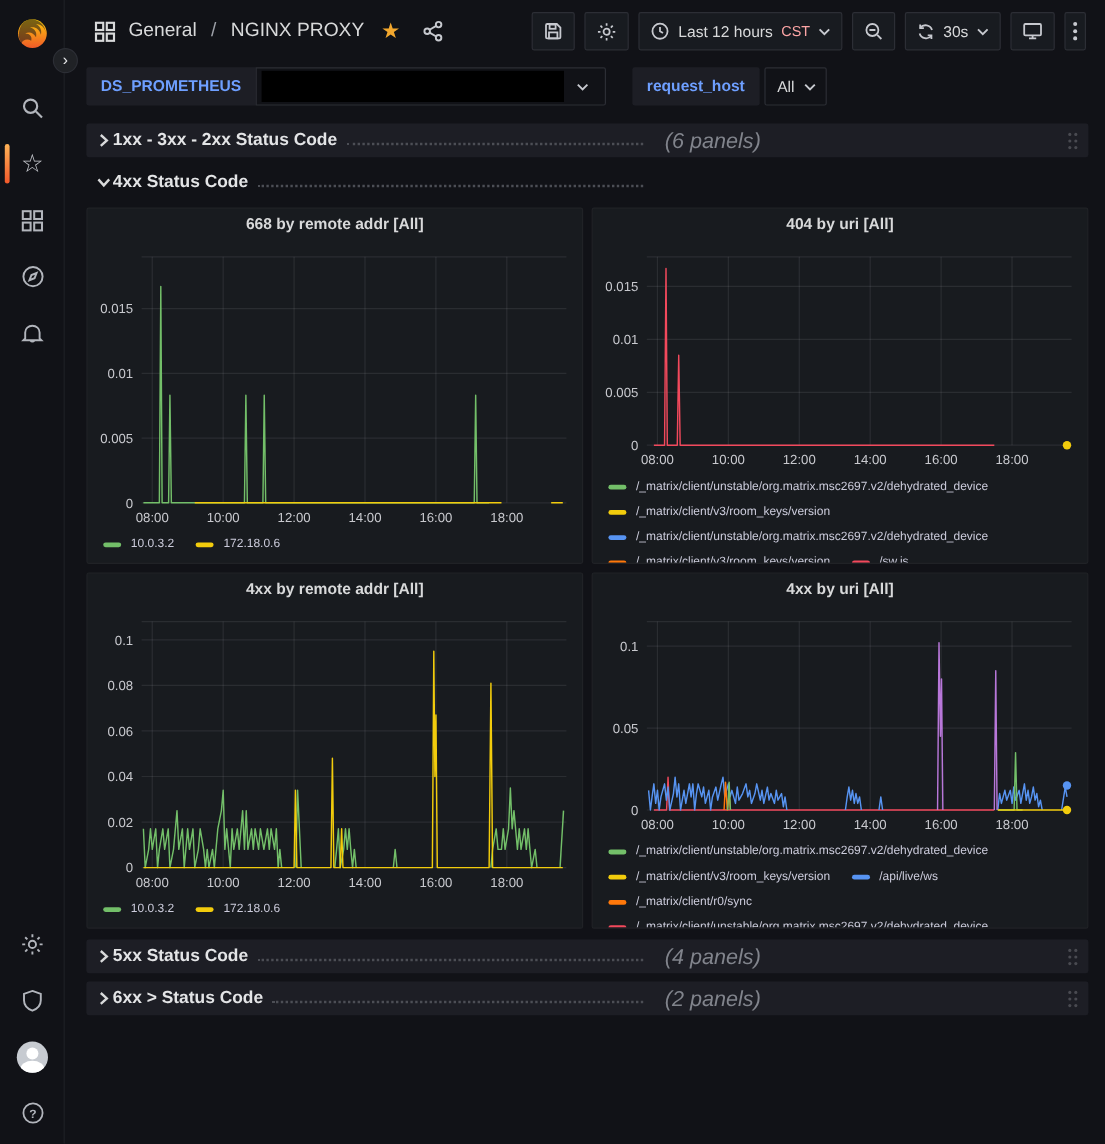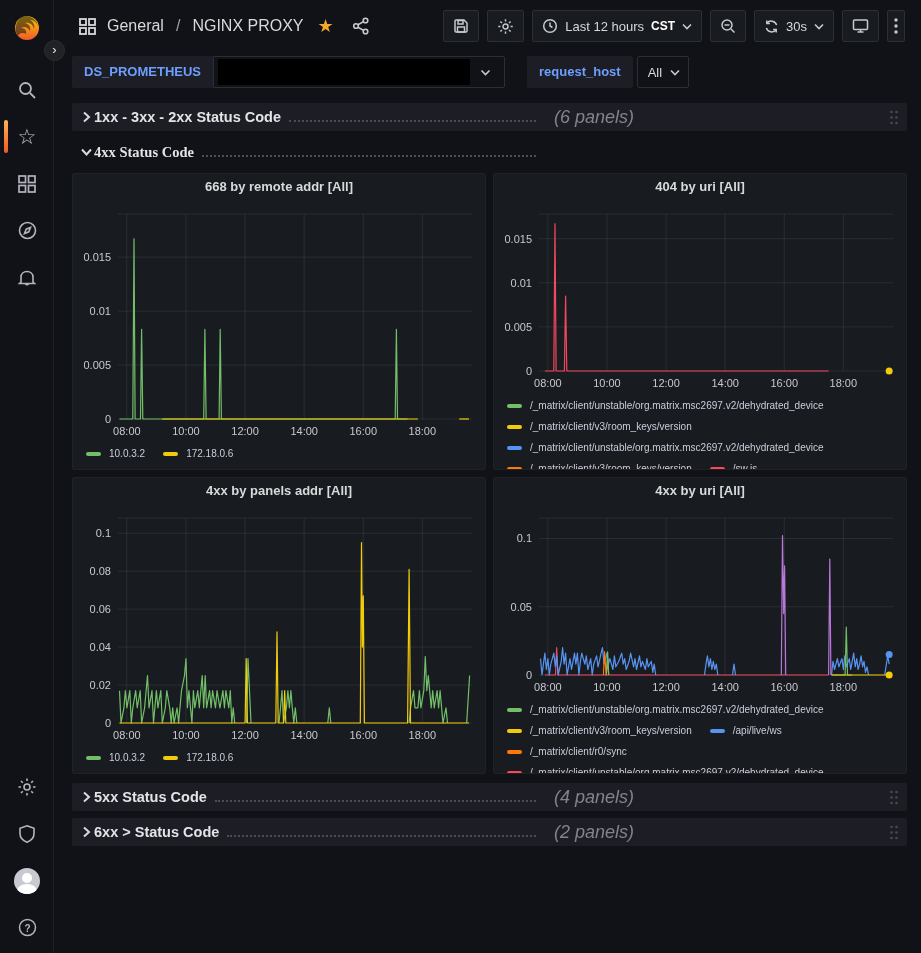--- a/index.html
+++ b/index.html
@@ -28,21 +28,21 @@
   .main { margin-left:54px; }
   .header { height:52px; display:flex; align-items:center; padding:0 16px 0 24px; }
   .crumb { display:flex; align-items:center; gap:10px; font-size:16px;justify-content:space-between; }
   .crumb .sep { color:#9da0a8; margin:0 2px; }
   .fav-star { color:#f2a72e; font-size:18px; margin-left:4px; cursor:pointer; line-height:1; }
   .icon-btn { background:none; border:none; color:#b2b5bc; cursor:pointer; display:flex; align-items:center; }
   .toolbar { margin-left:auto; display:flex; align-items:center; gap:8px; }
   .tbtn { height:32px; border:1px solid #2c2e35; background:#181b20; border-radius:2px;
     display:flex; align-items:center; justify-content:center; padding:0 9px; gap:7px;
     color:#d8d9da; font-size:13px; cursor:pointer; white-space:nowrap; }
-  .tz { color:#ffffff; font-size:12px; font-weight:bold; }
+  .tz { color:#fca5a5; font-size:12px; font-weight:normal; }
 
   
   .submenu { display:flex; align-items:center; padding:4px 14px 12px 18px; }
   .var-label { height:32px; line-height:32px; padding:0 12px; background:rgba(204,204,220,0.07);
     border-radius:2px 0 0 2px; color:#6e9fff; font-size:13px; font-weight:bold; }
   .var-select { height:32px; border:1px solid #2c2e35; background:#111217; border-radius:0 2px 2px 0;
     display:flex; align-items:center; padding:0 8px 0 4px; cursor:pointer; }
   .redaction { width:252px; height:26px; background:#000; margin-right:10px; }
   .group-gap { width:22px; }
   .all-value { color:#d8d9da; font-size:13px; margin:0 8px 0 6px; }
@@ -272,21 +272,21 @@
         <svg width="10" height="15" viewBox="0 0 10 15" fill="#55565c">
             <circle cx="2.5" cy="2" r="1.3"></circle>
             <circle cx="7.5" cy="2" r="1.3"></circle>
             <circle cx="2.5" cy="7.5" r="1.3"></circle>
             <circle cx="7.5" cy="7.5" r="1.3"></circle>
             <circle cx="2.5" cy="13" r="1.3"></circle>
             <circle cx="7.5" cy="13" r="1.3"></circle>
           </svg></span>
     </div>
 
-    <div class="row-head" style="margin-top:2px;font-family:Liberation Serif, serif;">
+    <div class="row-head" style="margin-top:2px;">
       <div class="row-left">
         <span class="chev down">
           <svg width="9" height="12" viewBox="0 0 9 12" fill="none" stroke-width="2">
               <path d="M2 1.5 L7 6 L2 10.5"></path>
             </svg>
           </span>
         <span class="row-title">4xx Status Code</span>
         <span class="leader"></span>
       </div>
     </div>
@@ -375,21 +375,21 @@
               <span class="swatch" style="background: rgb(255, 120, 10);"></span>
               <span class="legend-label">/_matrix/client/v3/room_keys/version</span>
             </span>
             <span class="legend-item">
               <span class="swatch" style="background: rgb(242, 73, 92);"></span>
               <span class="legend-label">/sw.js</span>
             </span>
           </div>
       </div>
       <div class="panel">
-        <div class="panel-title">4xx by panels addr [All]</div>
+        <div class="panel-title">4xx by remote addr [All]</div>
         <svg class="chart" width="410" height="241" viewBox="0 0 410 241">
             <line x1="44" x2="398" y1="14" y2="14" stroke="rgba(204,204,220,0.10)"></line>
             <line x1="44" x2="398" y1="219" y2="219" stroke="rgba(204,204,220,0.10)"></line>
             <text x="37" y="223" text-anchor="end" class="tick">0</text>
             <line x1="44" x2="398" y1="181.03703703703704" y2="181.03703703703704" stroke="rgba(204,204,220,0.10)"></line>
             <text x="37" y="185.03703703703704" text-anchor="end" class="tick">0.02</text>
             <line x1="44" x2="398" y1="143.07407407407408" y2="143.07407407407408" stroke="rgba(204,204,220,0.10)"></line>
             <text x="37" y="147.07407407407408" text-anchor="end" class="tick">0.04</text>
             <line x1="44" x2="398" y1="105.1111111111111" y2="105.1111111111111" stroke="rgba(204,204,220,0.10)"></line>
             <text x="37" y="109.1111111111111" text-anchor="end" class="tick">0.06</text>

